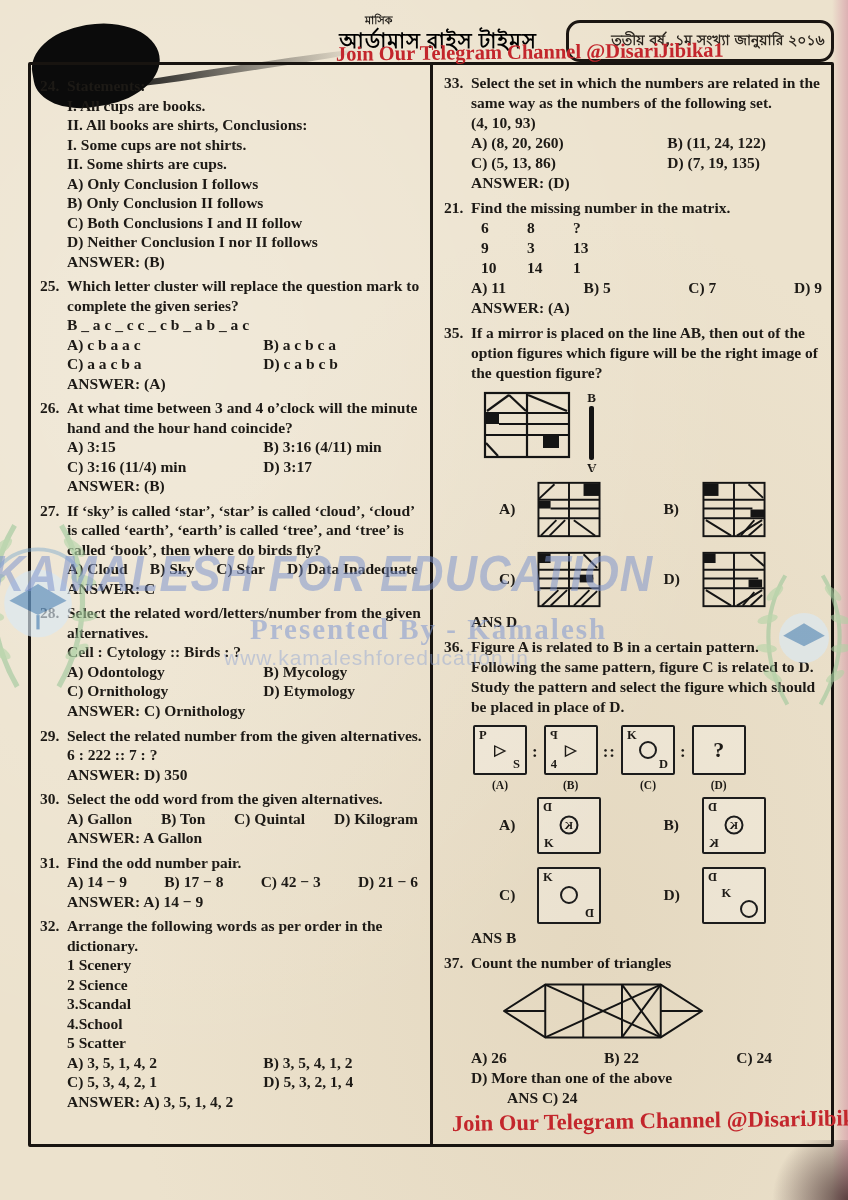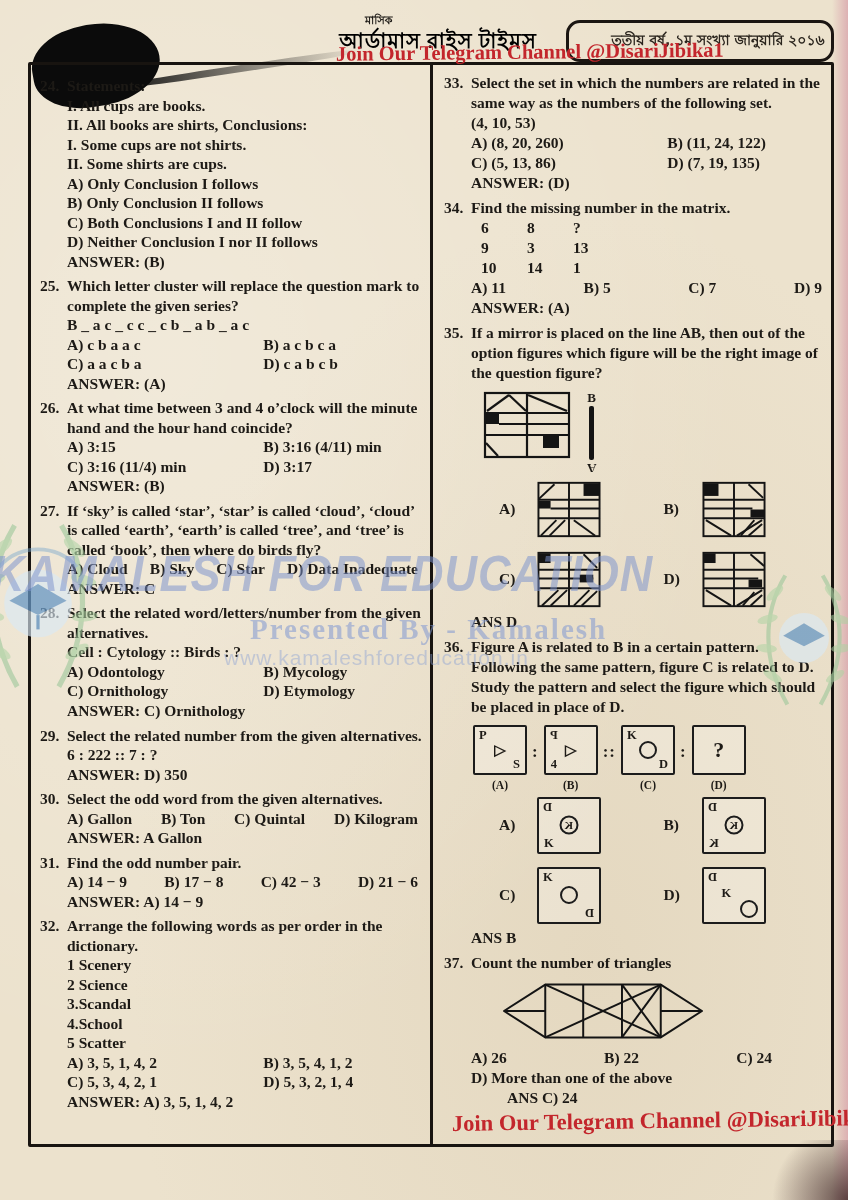--- a/index.html
+++ b/index.html
@@ -240,33 +240,33 @@
     </div>
   </div>
 </div>
 
 <div class="col col-right">
 
   <div class="q">
     <span class="qnum">33.</span>
     <div class="qbody">
       <div class="qline">Select the set in which the numbers are related in the same way as the numbers of the following set.</div>
-      <div class="qline">(4, 10, 53)</div>
+      <div class="qline">(4, 10, 93)</div>
       <div class="opts2">
         <div>A) (8, 20, 260)</div>
         <div>B) (11, 24, 122)</div>
         <div>C) (5, 13, 86)</div>
         <div>D) (7, 19, 135)</div>
       </div>
       <div class="qline">ANSWER: (D)</div>
     </div>
   </div>
 
   <div class="q">
-    <span class="qnum">34.</span>
+    <span class="qnum">21.</span>
     <div class="qbody">
       <div class="qline">Find the missing number in the matrix.</div>
       <div class="mxgrid">
         <span>6</span>
         <span>8</span>
         <span>?</span>
         <span>9</span>
         <span>3</span>
         <span>13</span>
         <span>10</span>

